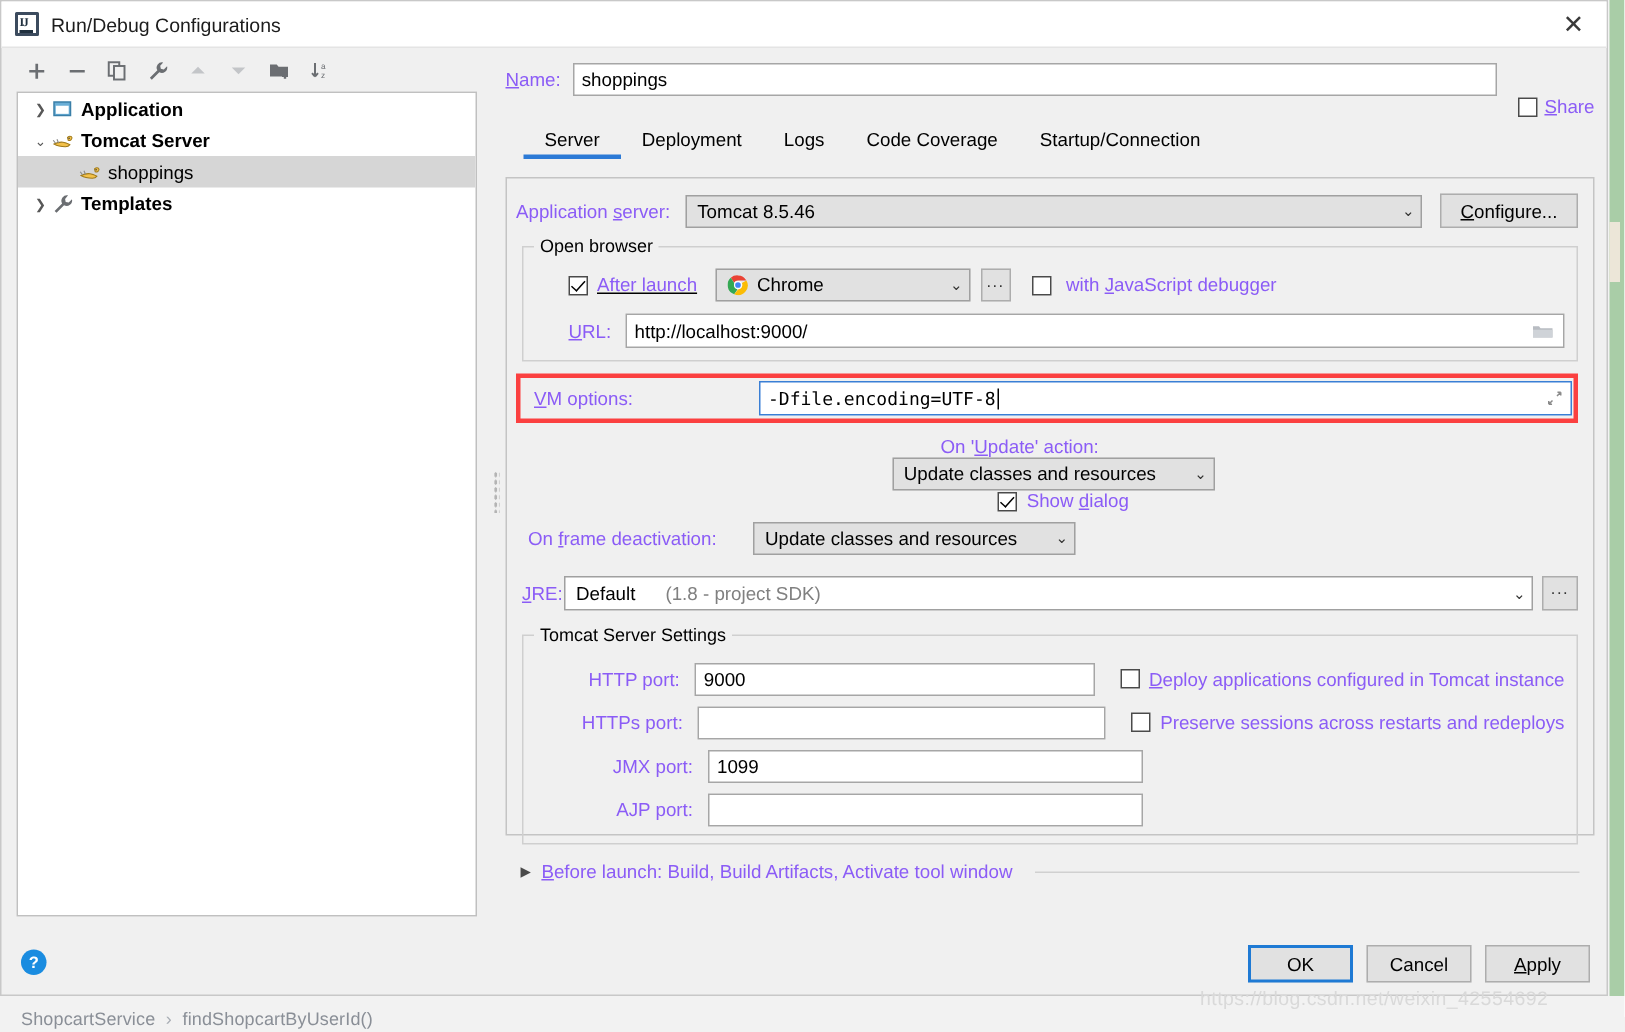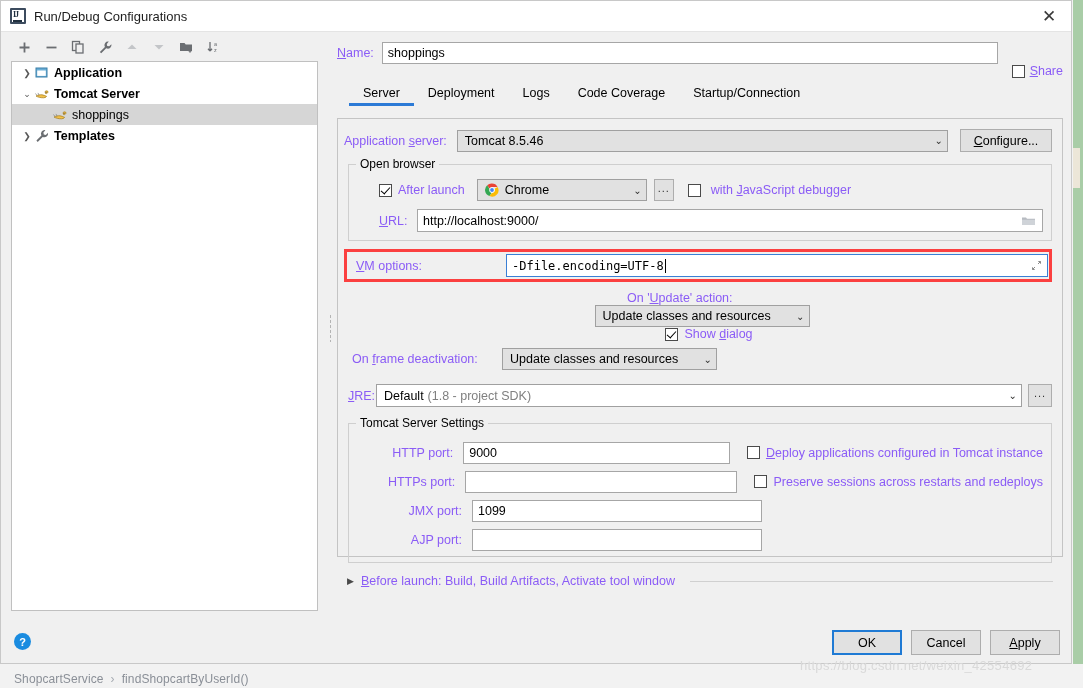--- a/index.html
+++ b/index.html
@@ -138,21 +138,21 @@
     font-family:"DejaVu Sans Mono", monospace; font-size:12px;
   }
   .caret { display:inline-block; width:1px; height:14px; background:#000; margin-left:1px; }
   .expand-ico { position:absolute; right:5px; top:5px; color:#8a8a8a; font-size:11px; }
 
   .field-label { width:150px; flex:0 0 auto; font-size:12.5px; }
 
   .jre-row { margin:14px 10px 0 10px; display:flex; align-items:center; }
   .jre-combo { flex:1; height:23px; border:1px solid #a0a0a0; background:#fff; box-sizing:border-box;
      display:flex; align-items:center; padding:0 4px 0 7px; font-size:12.5px; }
-  .jre-combo .muted { color:#808080; margin-left:4px; }
+  .jre-combo .muted { color:#808080; margin-left:20px; }
   .dots-btn { width:24px; height:23px; margin-left:6px; border:1px solid #adadad; background:#e1e1e1;
      box-sizing:border-box; display:flex; align-items:center; justify-content:center;
      font-size:11px; color:#333; padding-bottom:5px; letter-spacing:1px; cursor:default; }
 
   .port-row { display:flex; align-items:center; height:29px; }
   .port-label { width:105px; text-align:right; padding-right:10px; font-size:12.5px; }
   .port-input { width:290px; height:22px; }
   .port-check { display:flex; align-items:center; gap:6px; margin-left:17px; }
 
   .before-launch { position:absolute; left:10px; right:10px; bottom:34px; display:flex; align-items:center; gap:7px; }
@@ -329,21 +329,21 @@
         </div>
         <div class="btn" style="margin-left:12px; width:92px;">
           <span><span class="u">C</span>onfigure...</span>
         </div>
       </div>
 
       <div class="group">
         <div class="legend">Open browser</div>
 
         <div class="row" style="padding-left:22px;">
-          <div style="display:flex;align-items:center;gap:6px;">
+          <div style="display:flex;align-items:center;gap:6px;text-decoration:underline;">
             <span class="cbx checked"></span>
             <span class="lbl">After launch</span>
           </div>
           <div class="combo" style="width:170px; margin-left:12px;">
             <span style="margin-right:6px;display:flex;">
               <svg width="14" height="14" viewBox="0 0 14 14">
                   <circle cx="7" cy="7" r="6.4" fill="#e9e9e9"></circle>
                   <path d="M7 .6A6.4 6.4 0 0 1 12.6 4H7a3 3 0 0 0-2.6 1.5L2.2 2.2A6.4 6.4 0 0 1 7 .6z" fill="#ea4335"></path>
                   <path d="M2.2 2.2 4.9 6.4A3 3 0 0 0 6.6 10l-2.1 3.1A6.4 6.4 0 0 1 2.2 2.2z" fill="#34a853"></path>
                   <path d="M12.6 4a6.4 6.4 0 0 1-8.1 9.1L7 10h.1a3 3 0 0 0 2.5-4.3z" fill="#fbbc05"></path>

